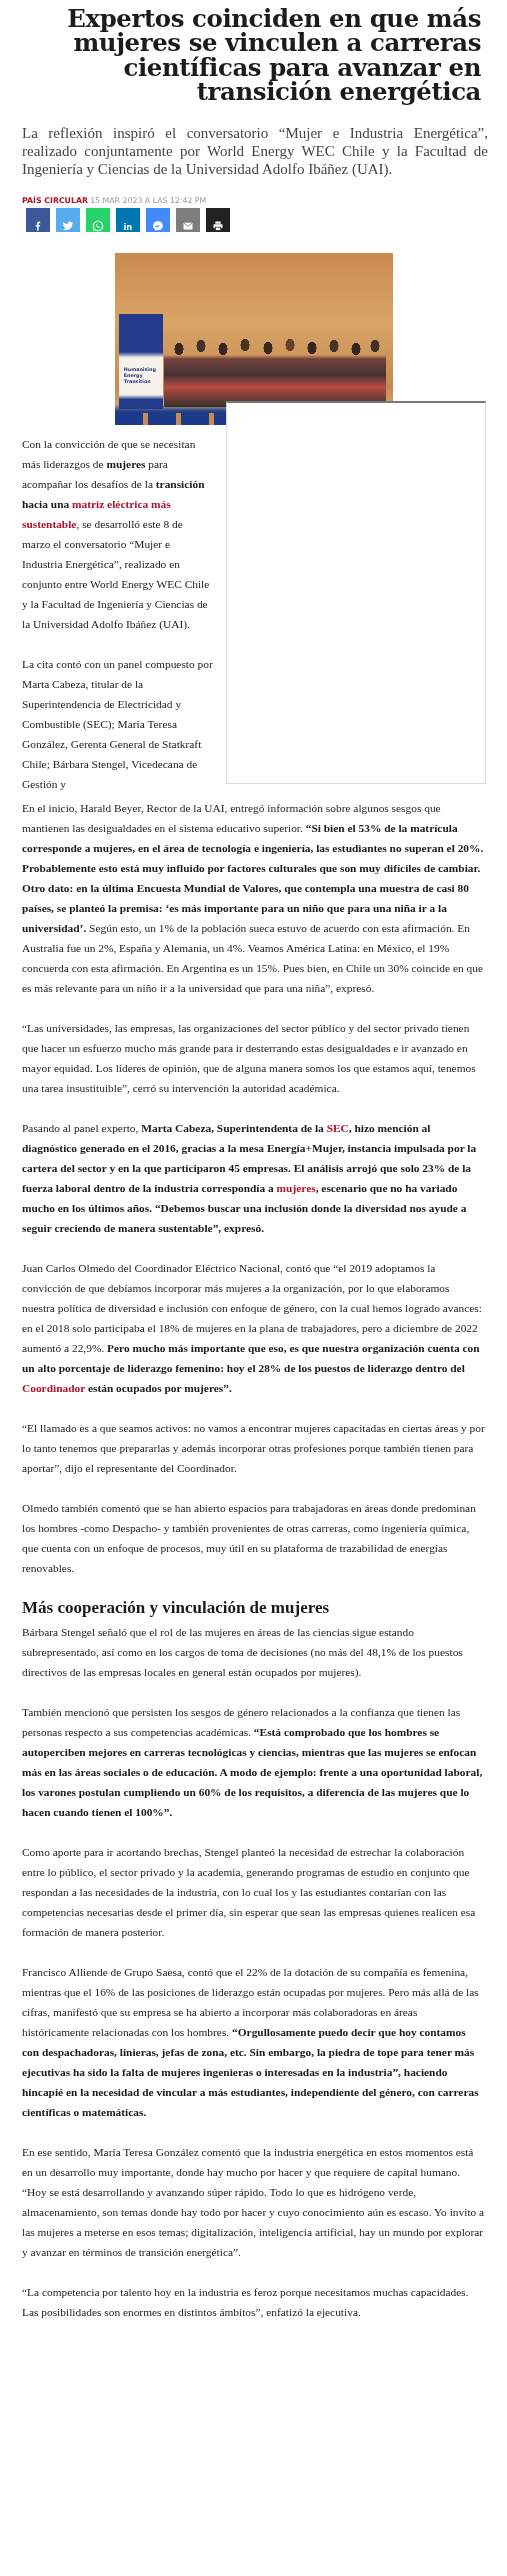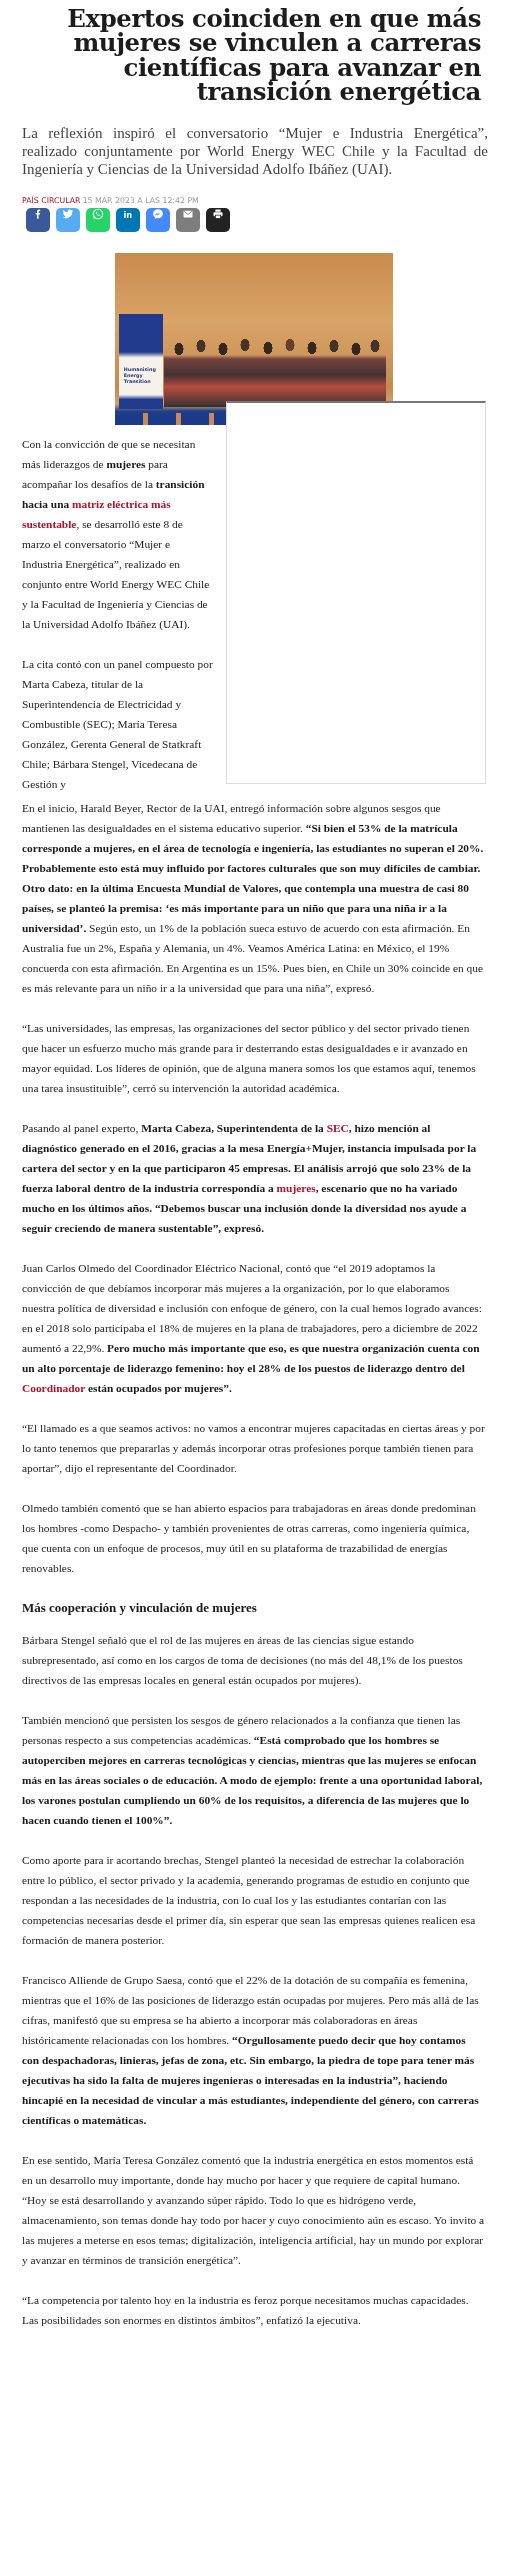--- a/index.html
+++ b/index.html
@@ -32,25 +32,25 @@
     text-align: justify;
   }
   .meta {
     margin-top: 18px;
     font-family: "DejaVu Sans", "Liberation Sans", sans-serif;
     font-size: 7.8px;
     line-height: 10.4px;
     color: #9a9a9a;
     display: flex; gap: 2.2px; align-items: baseline;
   }
-  .meta .author { color: #b0102a; font-weight: normal; }
+  .meta .author { color: #b0102a; font-weight: bold; }
   .share { display: flex; gap: 6px; margin-top: 1.5px; padding-left: 3.7px; }
   .share .btn {
-    width: 24px; height: 24px; border-radius: 5px;
-    display: flex; align-items: flex-start; justify-content: center;
+    width: 24px; height: 24px; border-radius: 0;
+    display: flex; align-items: flex-end; justify-content: center;
     color: #fff; cursor: pointer;
   }
   .share .btn svg { width: 12px; height: 12px; }
   .photo {
     margin: 21px 0 0 93px;
     width: 278px; height: 172px;
     position: relative; overflow: hidden;
     background: linear-gradient(180deg, #c98b4d 0%, #d9a467 40%, #c48a52 78%, #cfa26b 88%, #1f3f8a 92%, #1d3a7f 100%);
   }
   .photo .screen {
@@ -98,21 +98,21 @@
   .body-text b { font-weight: bold; color: #1a1a1a; }
   .body-text .link { color: #b0102a; }
   .ad-box {
     position: absolute;
     left: 226px; top: 401px; width: 260px; height: 383px;
     border: 0.7px solid #dcdcdc; border-top: 2.2px solid #777777;
     background: #ffffff;
   }
   .col-narrow { width: 191px; }
   .section-heading {
-    font-weight: bold; font-size: 13px; color: #1a1a1a; margin-bottom: 12px;
+    font-weight: bold; font-size: 17px; color: #1a1a1a; margin-bottom: 4px;
   }
 </style>
 </head>
 <body>
 
 <div class="wrap">
 
   <h1 class="title">Expertos coinciden en que más mujeres se vinculen a carreras científicas para avanzar en transición energética</h1>
 
   <p class="lead">La reflexión inspiró el conversatorio “Mujer e Industria Energética”, realizado conjuntamente por World Energy WEC Chile y la Facultad de Ingeniería y Ciencias de la Universidad Adolfo Ibáñez (UAI).</p>

